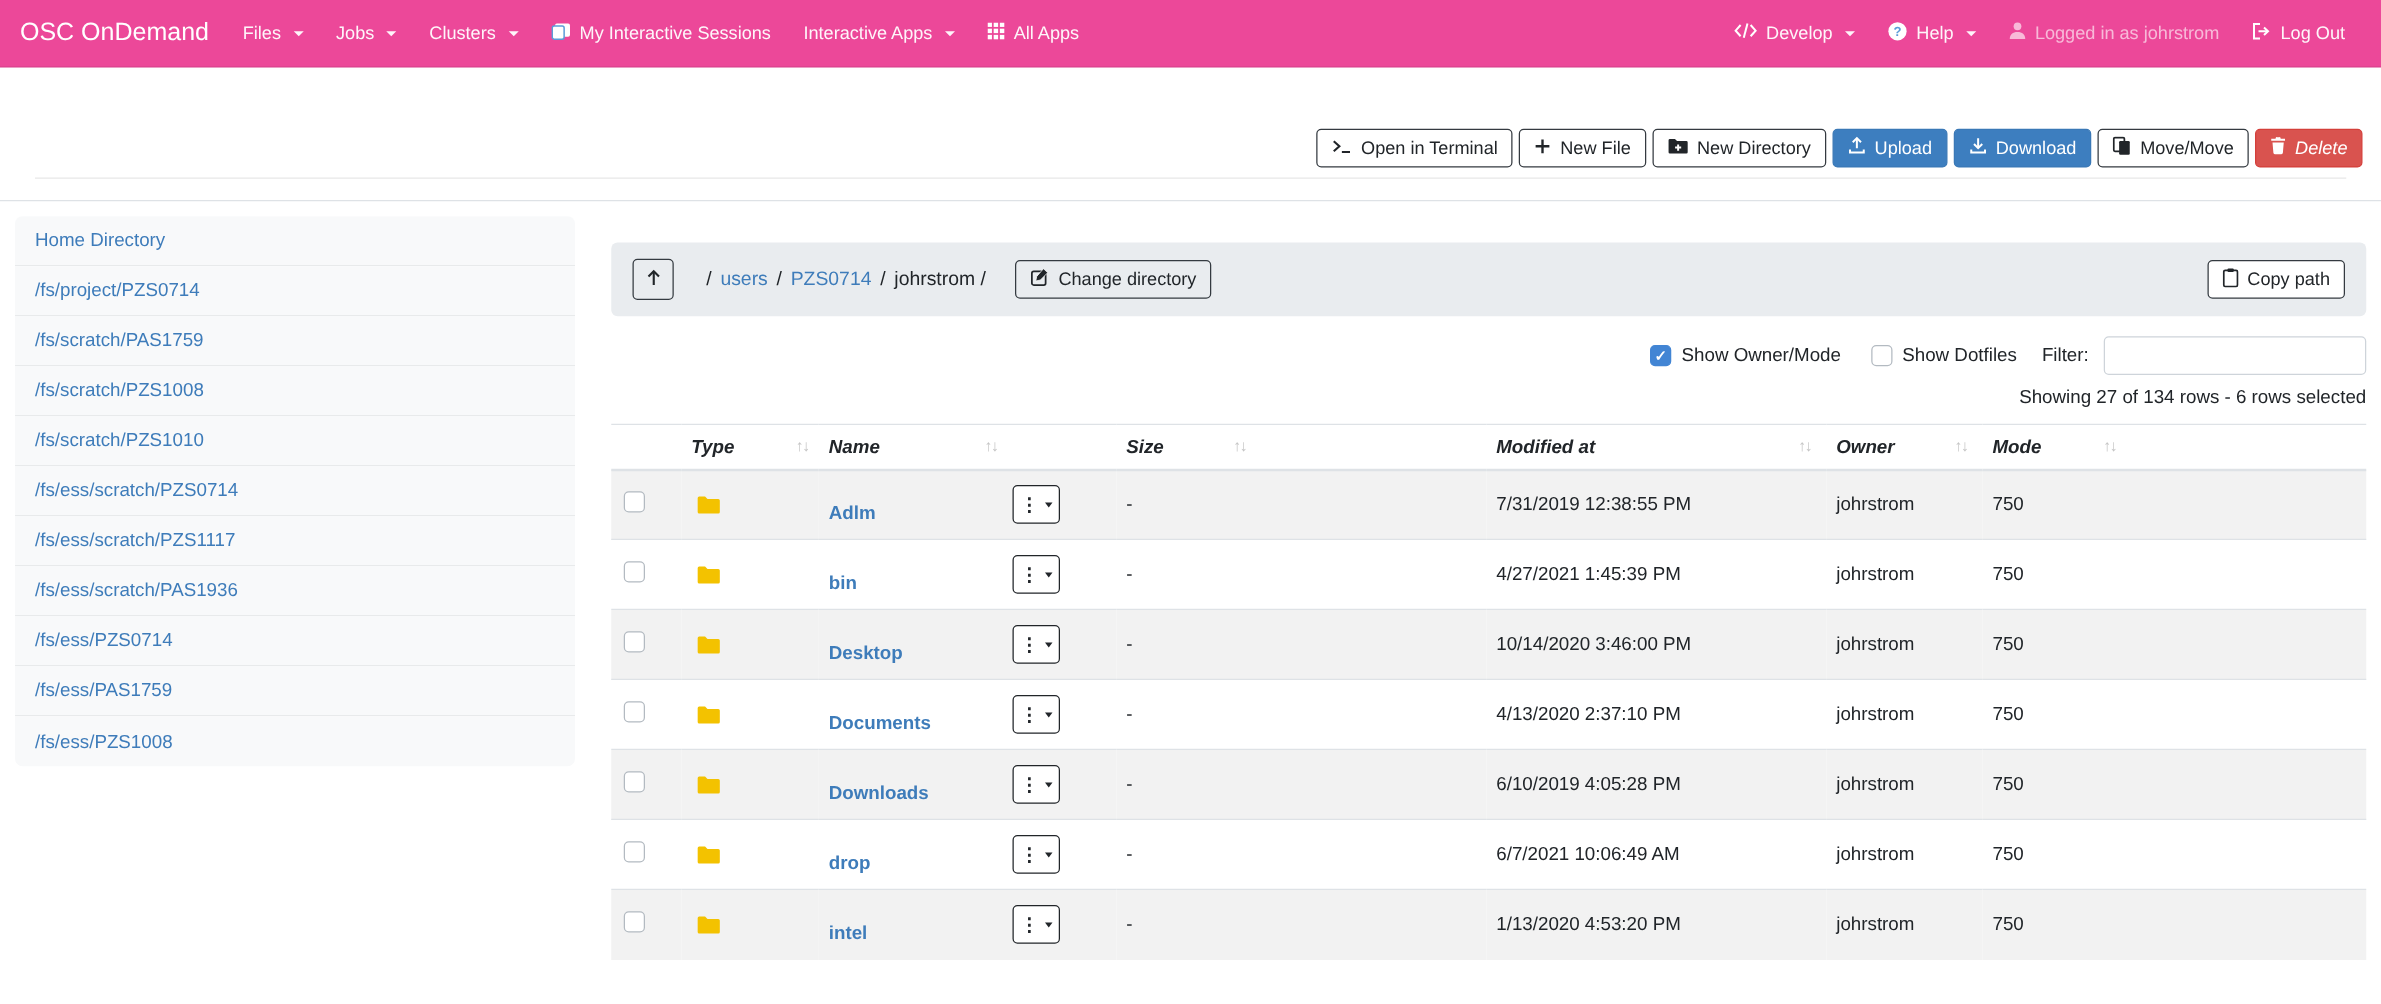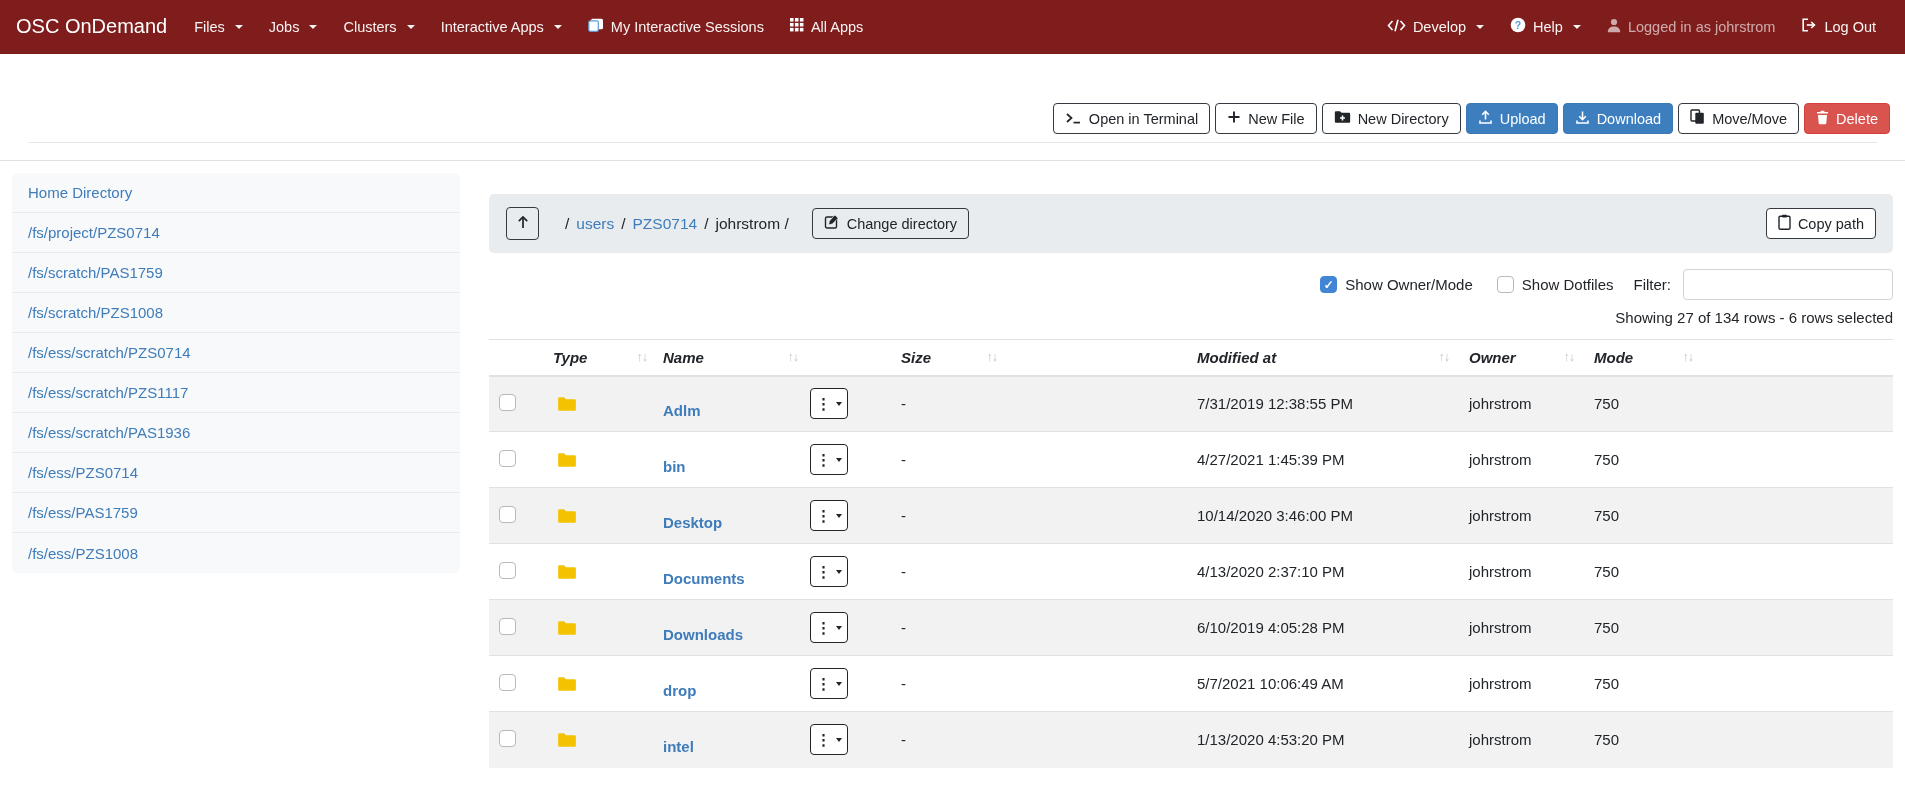--- a/index.html
+++ b/index.html
@@ -1,39 +1,39 @@
 <!DOCTYPE html>
 <html><head>
 <meta charset="utf-8">
 <style>
   * { box-sizing: border-box; margin: 0; padding: 0; }
   html,body { width:1905px; height:803px; overflow:hidden; background:#fff;
     font-family:"Liberation Sans", sans-serif; color:#212529; }
   a { text-decoration:none; }
 
   
-  .navbar { height:54px; background:#7f1d1d; display:flex; align-items:center;
+  .navbar { height:54px; background:#ec4899; display:flex; align-items:center;
     padding:0 16px; border-bottom:1px solid rgba(0,0,0,.08); }
   .brand { color:#fff; font-size:20px; margin-right:14px; white-space:nowrap; cursor:pointer; }
   .nav-left { display:flex; align-items:center; }
   .nav-link { color:rgba(255,255,255,.95); font-size:14.5px; padding:0 13px; height:42px;
     display:flex; align-items:center; gap:7px; white-space:nowrap; cursor:pointer; }
   .nav-muted { color:rgba(255,255,255,.62); }
   .nav-right { margin-left:auto; display:flex; align-items:center; }
   .caret-down { width:0; height:0; border:4px solid transparent;
     border-top:4.5px solid currentColor; margin-left:3px; transform:translateY(2px); }
 
   
   .toolbar { display:flex; justify-content:flex-end; gap:5px; padding:49px 15px 0 15px; }
   .btn { height:31px; display:inline-flex; align-items:center; gap:7px; padding:0 11px;
     font-size:14.5px; border-radius:4px; border:1px solid transparent; background:#fff;
     color:#212529; cursor:pointer; white-space:nowrap; }
   .btn-outline { border-color:#343a40; }
   .btn-primary { background:#3d7ebf; border-color:#3a78b6; color:#fff; }
-  .btn-danger  { background:#d9534f; border-color:#d43f3a; color:#fff; }
+  .btn-danger  { background:#d9534f; border-color:#d43f3a; color:#fff;font-style:italic; }
   .hr1 { border:0; border-top:1px solid #e7e7e7; margin:8px 28px 0 28px; }
   .divider { border-bottom:1px solid #dee2e6; margin-top:17px; }
 
   
   .content { display:flex; padding:0 12px; align-items:flex-start; }
 
   
   .sidebar { width:448px; margin-top:12px; }
   .sb-item { display:flex; align-items:center; height:40px; padding:0 16px;
     background:#f8f9fa; border-bottom:1px solid rgba(33,37,41,.07);
@@ -111,30 +111,30 @@
       </a>
     <a class="nav-link">
         <span>Jobs</span>
         <span class="caret-down"></span>
       </a>
     <a class="nav-link">
         <span>Clusters</span>
         <span class="caret-down"></span>
       </a>
     <a class="nav-link">
+      <span><svg width="16" height="14" viewBox="0 0 16 14">
+            <rect x="3" y="0.8" width="12" height="10.5" rx="1.5" fill="#fff"></rect>
+            <rect x="0.8" y="2.8" width="9.5" height="10.5" rx="1.5" fill="#fff" stroke="#5b9cd8" stroke-width="1.2"></rect>
+          </svg></span>
+      <span>My Interactive Sessions</span>
+    </a>
+    <a class="nav-link">
         <span>Interactive Apps</span>
         <span class="caret-down"></span>
       </a>
-    <a class="nav-link">
-      <span><svg width="16" height="14" viewBox="0 0 16 14">
-            <rect x="3" y="0.8" width="12" height="10.5" rx="1.5" fill="#fff"></rect>
-            <rect x="0.8" y="2.8" width="9.5" height="10.5" rx="1.5" fill="#fff" stroke="#5b9cd8" stroke-width="1.2"></rect>
-          </svg></span>
-      <span>My Interactive Sessions</span>
-    </a>
     <a class="nav-link">
       <span><svg width="14" height="14" viewBox="0 0 15 15" fill="#fff">
             <rect x="0" y="0" width="3.8" height="3.8"></rect>
             <rect x="5.3" y="0" width="3.8" height="3.8"></rect>
             <rect x="10.6" y="0" width="3.8" height="3.8"></rect>
             <rect x="0" y="5.3" width="3.8" height="3.8"></rect>
             <rect x="5.3" y="5.3" width="3.8" height="3.8"></rect>
             <rect x="10.6" y="5.3" width="3.8" height="3.8"></rect>
             <rect x="0" y="10.6" width="3.8" height="3.8"></rect>
             <rect x="5.3" y="10.6" width="3.8" height="3.8"></rect>
@@ -241,20 +241,21 @@
 
       <a class="sb-item">Home Directory</a>
 
       <a class="sb-item">/fs/project/PZS0714</a>
 
 
       <a class="sb-item">/fs/scratch/PAS1759</a>
 
       <a class="sb-item">/fs/scratch/PZS1008</a>
 
+      <a class="sb-item">/fs/scratch/PZS1010</a>
 
       <a class="sb-item">/fs/ess/scratch/PZS0714</a>
 
       <a class="sb-item">/fs/ess/scratch/PZS1117</a>
 
       <a class="sb-item">/fs/ess/scratch/PAS1936</a>
 
       <a class="sb-item">/fs/ess/PZS0714</a>
 
       <a class="sb-item">/fs/ess/PAS1759</a>
@@ -438,21 +439,21 @@
             <td>
               <div class="name-cell">
                 <a class="name-link">drop</a>
                 <button class="dots-btn">
                   <span class="dots-glyph"></span>
                   <span class="mini-caret"></span>
                 </button>
               </div>
             </td>
             <td>-</td>
-            <td>5/7/2021 10:06:49 AM</td>
+            <td>6/7/2021 10:06:49 AM</td>
             <td>johrstrom</td>
             <td>750</td>
           </tr>
 
           <tr>
             <td><span class="cb row-cb"></span></td>
             <td><span><svg class="folder-svg" width="20" height="16" viewBox="0 0 16 13">
                   <path d="M.8 2 A1 1 0 0 1 1.8 1 H5.6 L7.2 2.6 H14.2 A1 1 0 0 1 15.2 3.6 V11 A1 1 0 0 1 14.2 12 H1.8 A1 1 0 0 1 .8 11 Z" fill="#f3c200"></path>
                 </svg></span></td>
             <td>

